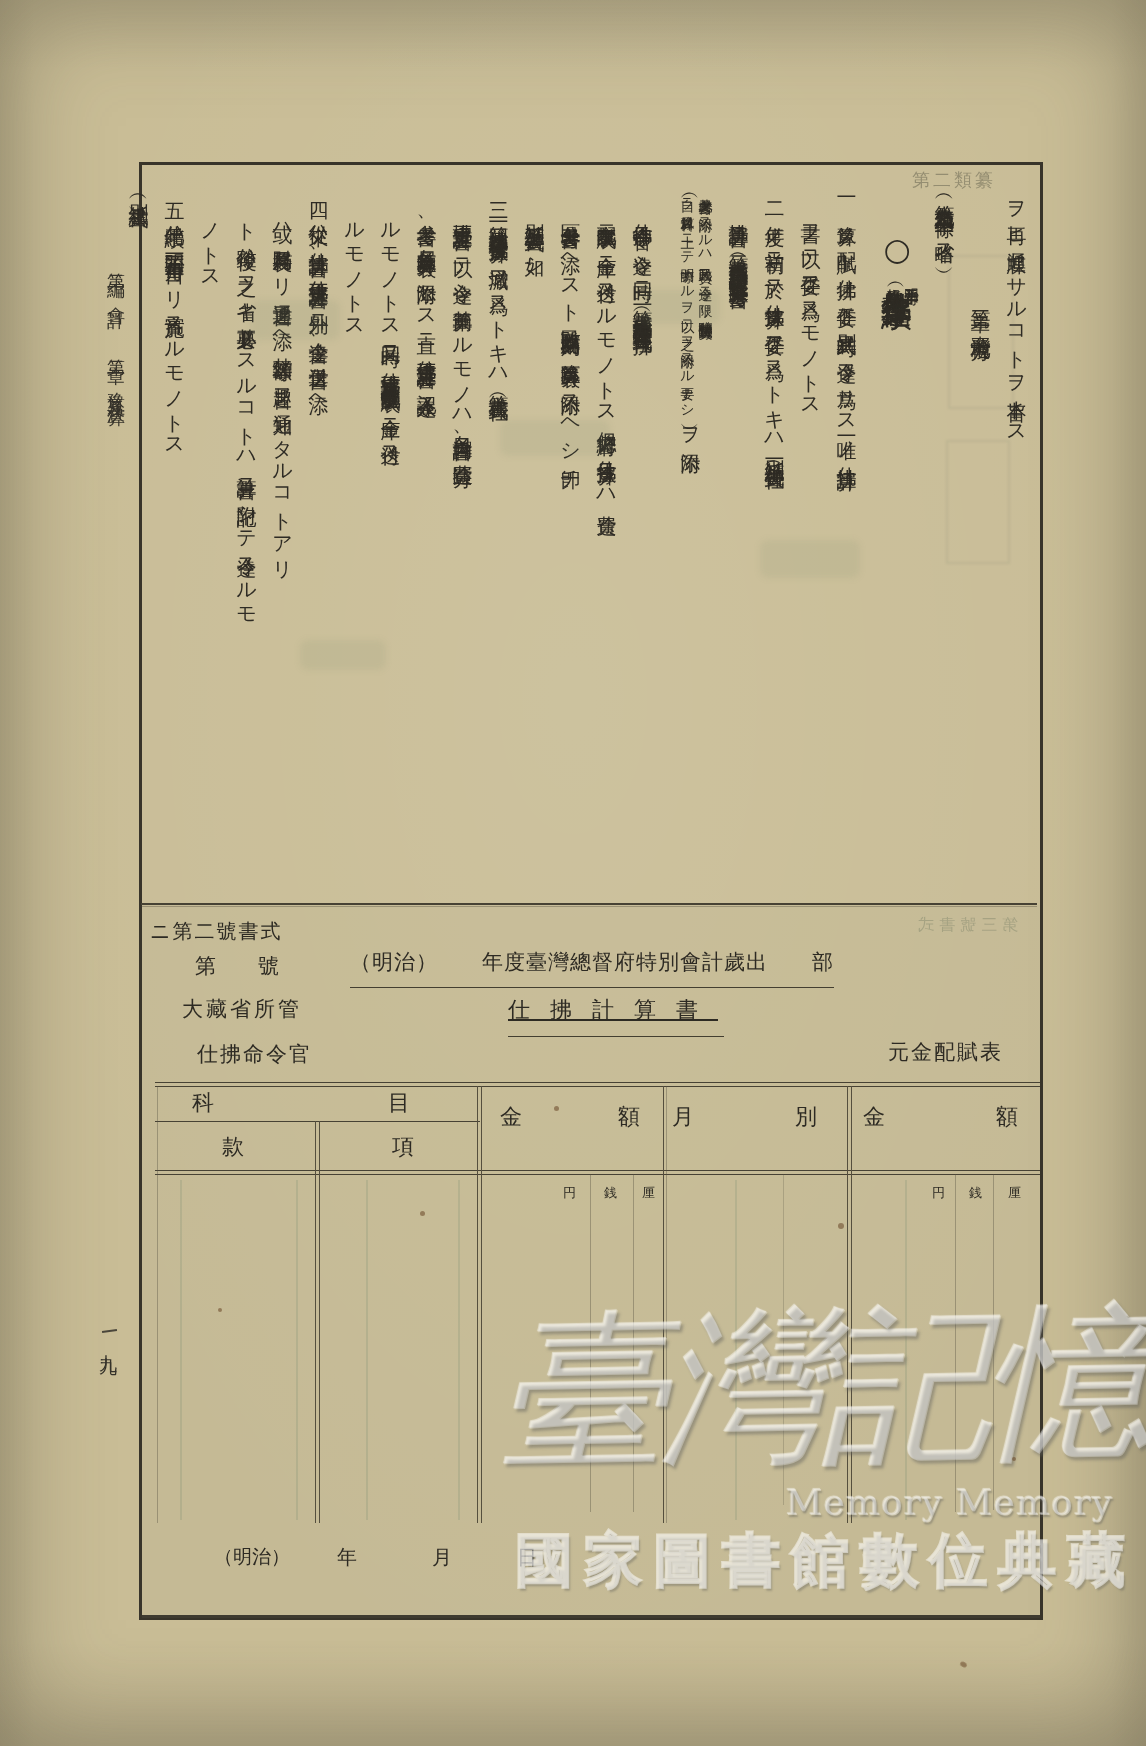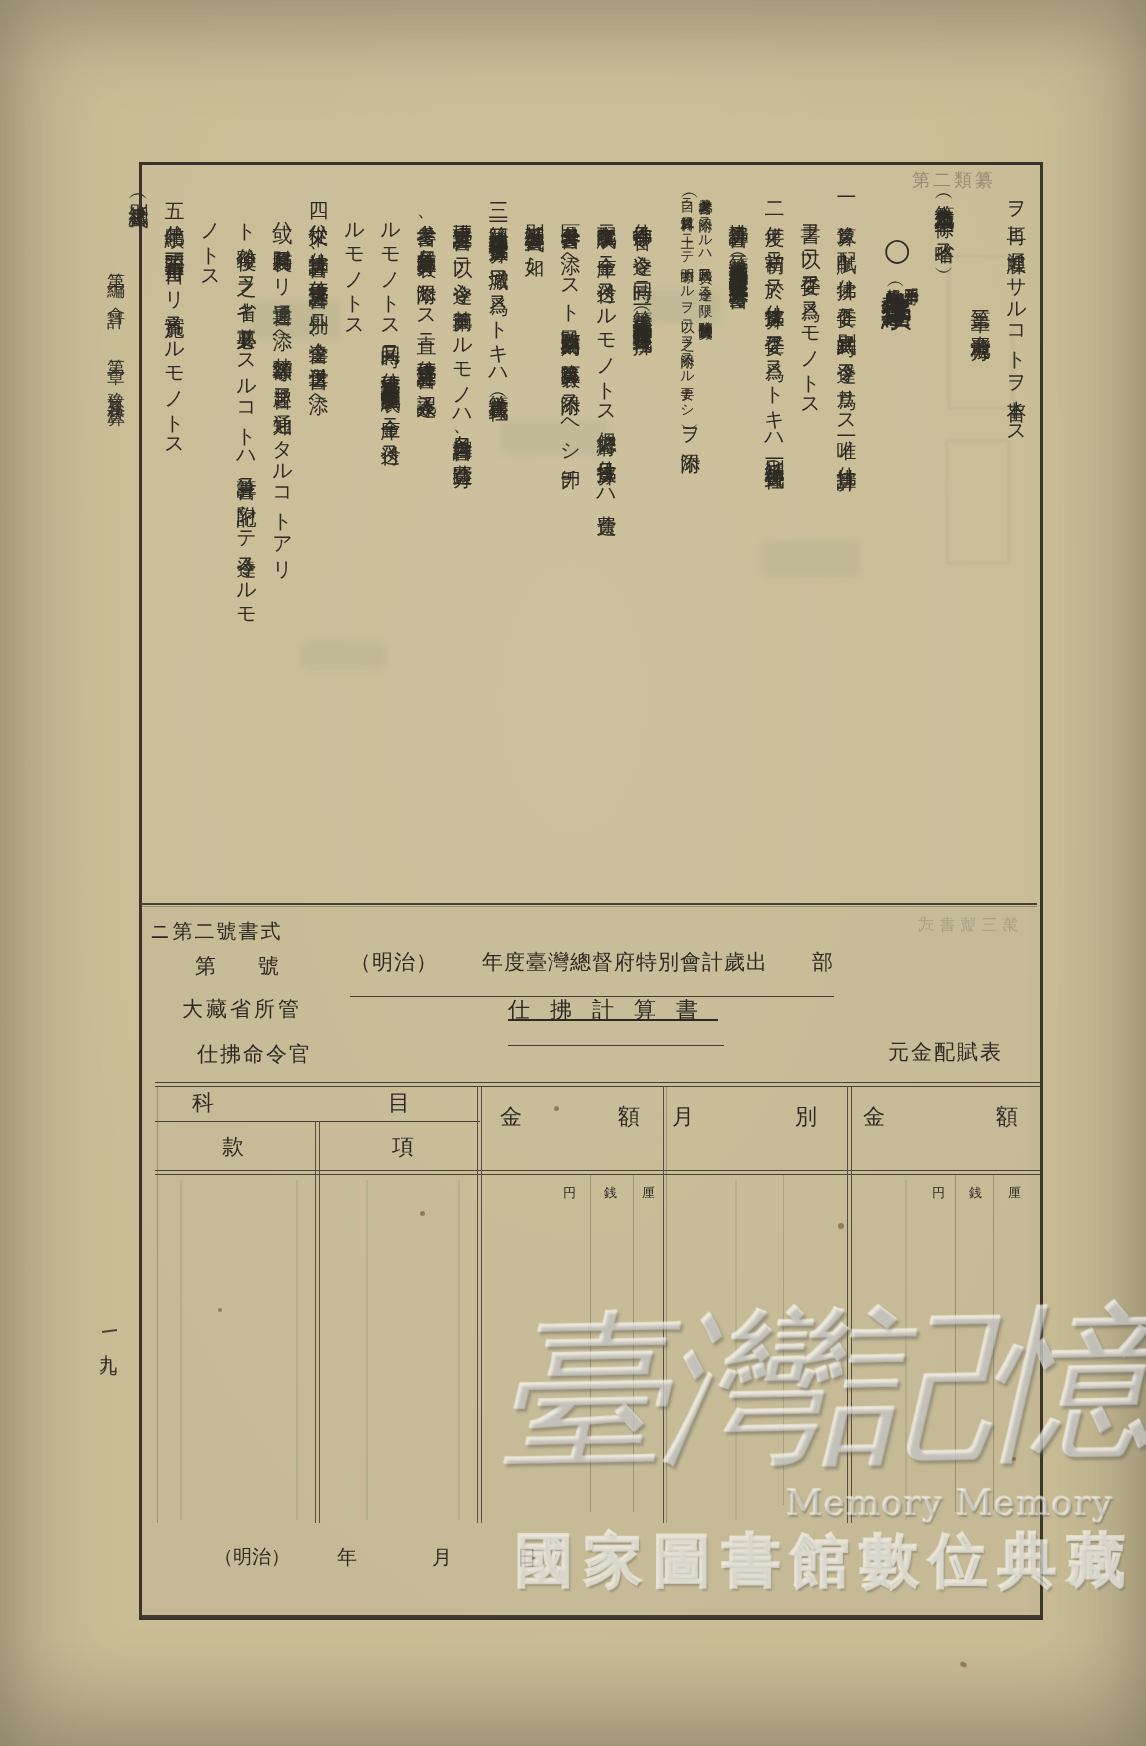--- a/index.html
+++ b/index.html
@@ -35,21 +35,21 @@
   .tnote .wpair span{font-size:14.5px;line-height:15px;letter-spacing:0.5px;white-space:pre;}
   .wcol .wpair span{font-size:14px;line-height:15px;letter-spacing:0.6px;white-space:pre;}
   .bigparen{font-size:19px;line-height:20px;}
   .wtail{font-size:20px;line-height:21px;letter-spacing:1.4px;}
   
   .marginlabel{position:absolute;left:104px;top:258px;font-size:18px;letter-spacing:4px;white-space:pre;color:#35322a;}
   .pagenum{position:absolute;left:96px;top:1340px;font-size:18px;letter-spacing:3px;color:#35322a;}
   .pagedash{position:absolute;left:102px;top:1330px;width:15px;height:2px;background:#4a463a;transform:rotate(-8deg);}
   
   .flabel{position:absolute;white-space:pre;color:#2d2a23;}
-  .u{border-bottom:1.5px solid #433e30;padding-bottom:20px;}
+  .u{border-bottom:1.5px solid #433e30;padding-bottom:11px;}
   
   .hl{position:absolute;height:1px;background:#474234;}
   .vl{position:absolute;width:1px;background:#554f3e;}
   .vl.faint{opacity:0.38;}
   .tvl{position:absolute;width:2px;background:rgba(96,122,98,0.17);}
   
   .wm-cal{
     position:absolute;left:498px;top:1292px;width:620px;
     font-size:168px;line-height:190px;letter-spacing:-6px;font-style:italic;
     color:rgba(255,255,255,0.30);

